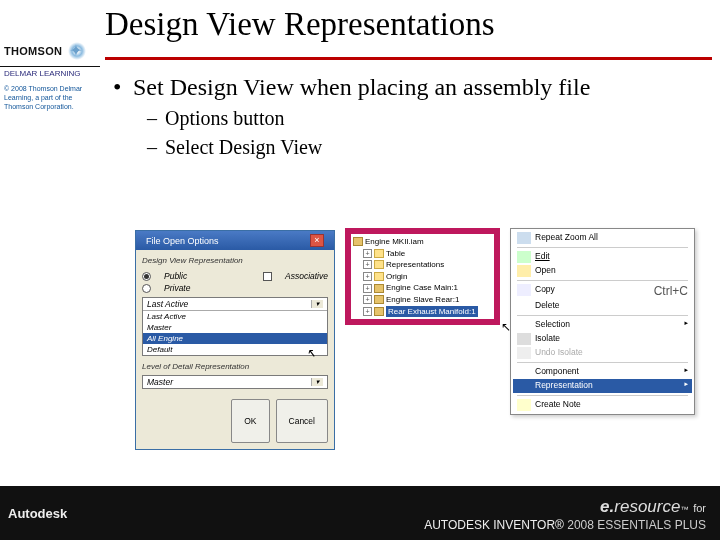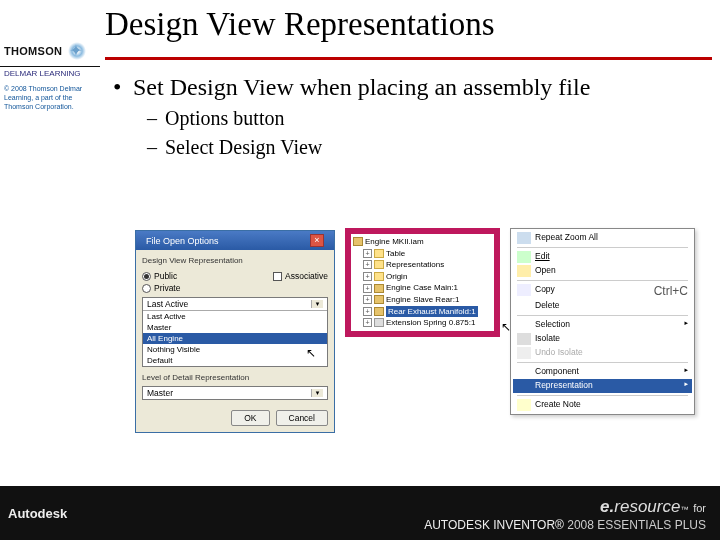--- a/index.html
+++ b/index.html
@@ -20,34 +20,34 @@
   .bullet1::before { content: "•"; position: absolute; left: 2px; top: 0; }
   .bullet2 { font-family: "Times New Roman", serif; font-size: 20px; margin: 6px 0 0 42px; list-style: none; position: relative; padding-left: 18px; }
   .bullet2::before { content: "–"; position: absolute; left: 0; top: 0; }
 
   .screenshots { position: absolute; left: 135px; top: 230px; right: 20px; bottom: 65px; }
 
   
   .dlg { position: absolute; left: 0; top: 0; width: 200px; border: 1px solid #3a6ea5; background: #ece9d8; font-size: 9px; font-family: Tahoma, sans-serif; }
   .dlg-title { background: linear-gradient(#4a7ac5, #2a5aa5); color: #fff; padding: 3px 10px; display: flex; justify-content: space-between; align-items: center; font-size: 9px; }
   .dlg-close { width: 14px; height: 13px; background: #d54; color: #fff; text-align: center; line-height: 11px; border: 1px solid #933; font-size: 9px; }
-  .dlg-body { padding: 4px 6px; }
+  .dlg-body { padding: 4px 6px; font-style: italic; }
   .dlg-group-label { font-size: 8px; color: #333; margin: 2px 0 4px 0; }
-  .radio-row { display: flex; align-items: center; margin: 2px 0; font-size: 8.5px; gap: 3px; }
+  .radio-row { display: flex; align-items: center; margin: 2px 0; font-size: 8.5px; gap: 13px; }
   .radio { width: 9px; height: 9px; border: 1px solid #555; border-radius: 50%; background: #fff; position: relative; flex-shrink: 0; }
   .radio.sel::after { content: ""; width: 5px; height: 5px; background: #333; border-radius: 50%; position: absolute; left: 1px; top: 1px; }
   .chk { width: 9px; height: 9px; border: 1px solid #555; background: #fff; flex-shrink: 0; }
   .combo { border: 1px solid #7a7a7a; background: #fff; font-size: 8.5px; margin: 2px 0; position: relative; }
   .combo-row { padding: 1px 4px; display: flex; justify-content: space-between; align-items: center; }
   .combo-arrow { width: 12px; background: #ece9d8; border-left: 1px solid #aaa; text-align: center; font-size: 7px; }
   .combo-list { border-top: 1px solid #aaa; }
   .combo-item { padding: 1px 4px; font-size: 8px; }
   .combo-item.hl { background: #2a5aa5; color: #fff; }
   .dlg-btns { display: flex; justify-content: flex-end; gap: 6px; padding: 4px 6px 6px 6px; }
-  .btn { border: 1px solid #888; background: #f0f0ea; padding: 2px 12px; font-size: 8.5px; border-radius: 2px; }
+  .btn { border: 1px solid #888; background: #f0f0ea; padding: 16px 12px; font-size: 8.5px; border-radius: 2px; }
   .cursor { position: absolute; font-size: 12px; color: #000; }
 
   
   .tree { position: absolute; left: 210px; top: -2px; width: 155px; background: #fff; border: 6px solid #be185d; font-size: 8px; font-family: Tahoma, sans-serif; padding: 2px; line-height: 1.45; }
   .tn { white-space: nowrap; display: flex; align-items: center; gap: 2px; }
   .tw { display: inline-block; width: 9px; height: 9px; border: 1px solid #888; text-align: center; line-height: 7px; font-size: 7px; color: #555; flex-shrink: 0; }
   .ti { width: 10px; height: 9px; display: inline-block; flex-shrink: 0; }
   .ico-asm { background: #e6c36b; border: 1px solid #aa8833; }
   .ico-fld { background: #ffe28a; border: 1px solid #ccaa44; }
   .ico-part { background: #ddd; border: 1px solid #999; }
@@ -122,21 +122,20 @@
       </div>
       <div class="combo">
         <div class="combo-row">
           <span>Last Active</span>
           <span class="combo-arrow">▾</span>
         </div>
         <div class="combo-list">
           <div class="combo-item">Last Active</div>
           <div class="combo-item">Master</div>
           <div class="combo-item hl">All Engine</div>
-          <div class="combo-item">Nothing Visible</div>
           <div class="combo-item">Default</div>
         </div>
       </div>
       <span class="cursor" style="left:170px; top:115px;">↖</span>
       <div class="dlg-group-label" style="margin-top:6px;">Level of Detail Representation</div>
       <div class="combo">
         <div class="combo-row">
           <span>Master</span>
           <span class="combo-arrow">▾</span>
         </div>
@@ -176,25 +175,20 @@
     <div class="tn indent1">
         <span class="tw">+</span>
         <span class="ti ico-asm"></span>
         <span class="lbl">Engine Slave Rear:1</span>
       </div>
     <div class="tn indent1 sel">
         <span class="tw">+</span>
         <span class="ti ico-asm"></span>
         <span class="lbl">Rear Exhaust Manifold:1</span>
       </div>
-    <div class="tn indent1">
-        <span class="tw">+</span>
-        <span class="ti ico-part"></span>
-        <span class="lbl">Extension Spring 0.875:1</span>
-      </div>
     <span class="cursor" style="left:150px; top:85px;">↖</span>
   </div>
 
   <div class="menu">
     <div class="mi">
         <span class="mico" style="background:#cde;"></span>
         <span class="mlabel">Repeat Zoom All</span>
       </div>
     <div class="msep"></div>
     <div class="mi">

